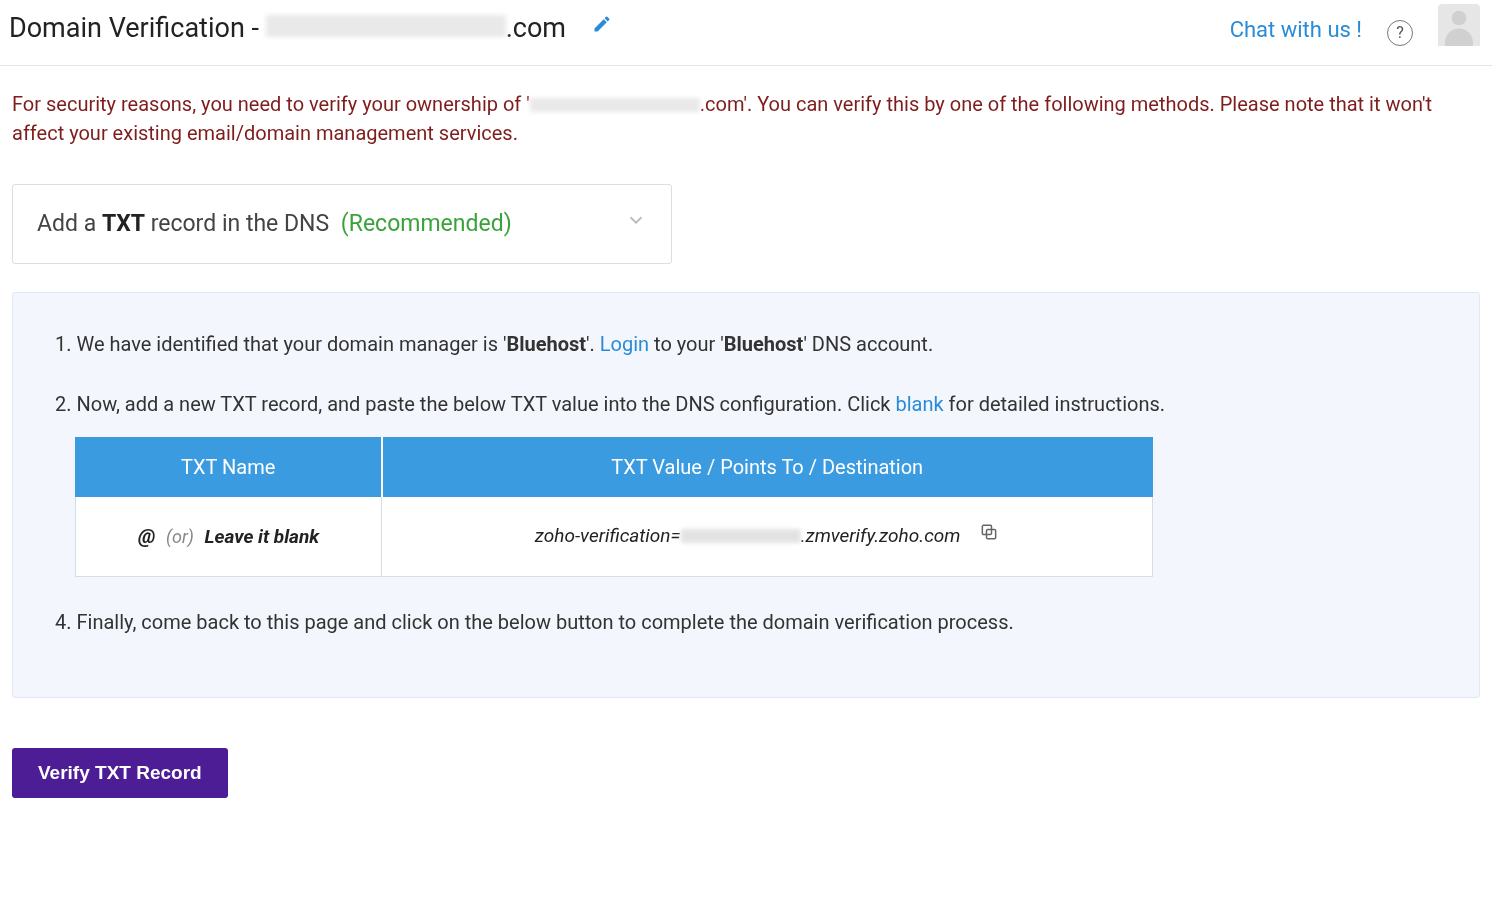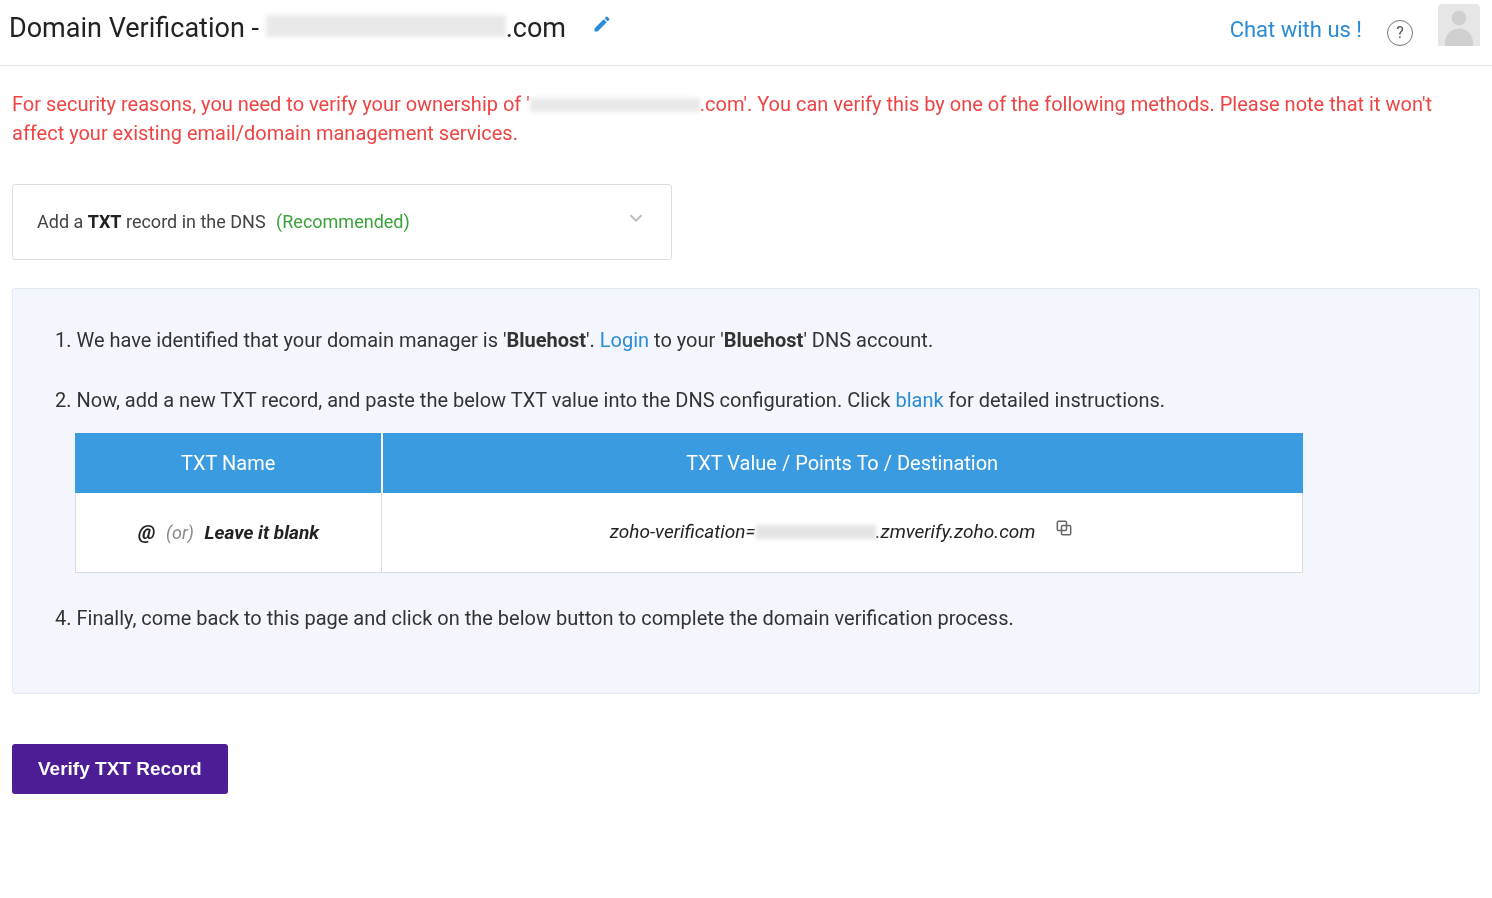--- a/index.html
+++ b/index.html
@@ -61,21 +61,21 @@
       position: relative;
       overflow: hidden;
       margin-right: -4px;
       margin-top: -6px;
     }
     .avatar svg { width: 42px; height: 42px; fill: #d0d0d0; }
 
     .content { padding: 24px 12px 40px 12px; }
     .intro {
       font-size: 20px;
-      color: #ef4444;
+      color: #7f1d1d;
       margin-bottom: 36px;
       line-height: 1.45;
     }
     .intro .ir {
       display: inline-block;
       width: 170px; height: 14px;
       background: #e9e9e9;
       vertical-align: baseline;
       filter: blur(2px);
       position: relative; top: 1px;
@@ -86,21 +86,21 @@
       border-radius: 3px;
       padding: 22px 24px;
       width: 660px;
       display: flex;
       justify-content: space-between;
       align-items: center;
       margin-bottom: 28px;
       cursor: pointer;
       background: #fff;
     }
-    .method-select .label { font-size: 18px; color: #444; }
+    .method-select .label { font-size: 23px; color: #444; }
     .method-select .bold { font-weight: 700; color: #222; }
     .method-select .rec { color: #3aa23a; margin-left: 6px; }
     .chevron { color: #bbb; }
     .chevron svg { width: 22px; height: 22px; }
 
     .panel {
       border: 1px solid #e2e8f1;
       background: #f3f7fd;
       border-radius: 3px;
       padding: 36px 42px 60px 42px;
@@ -112,21 +112,21 @@
       margin-bottom: 30px;
       line-height: 1.5;
     }
     .panel li:last-child { margin-bottom: 0; }
     .panel a, .panel .link { color: #2a8bd6; text-decoration: none; cursor: pointer; }
     .panel b { font-weight: 700; }
 
     .table-wrap { margin: 18px 0 30px 20px; }
     table.txt {
       border-collapse: collapse;
-      width: 1228px;
+      width: 1078px;
       background: #000000;
       border: 1px solid #d7dde4;
     }
     table.txt th {
       background: #3b9be0;
       color: #fff;
       font-weight: 400;
       font-size: 20px;
       padding: 14px 12px;
       text-align: center;

